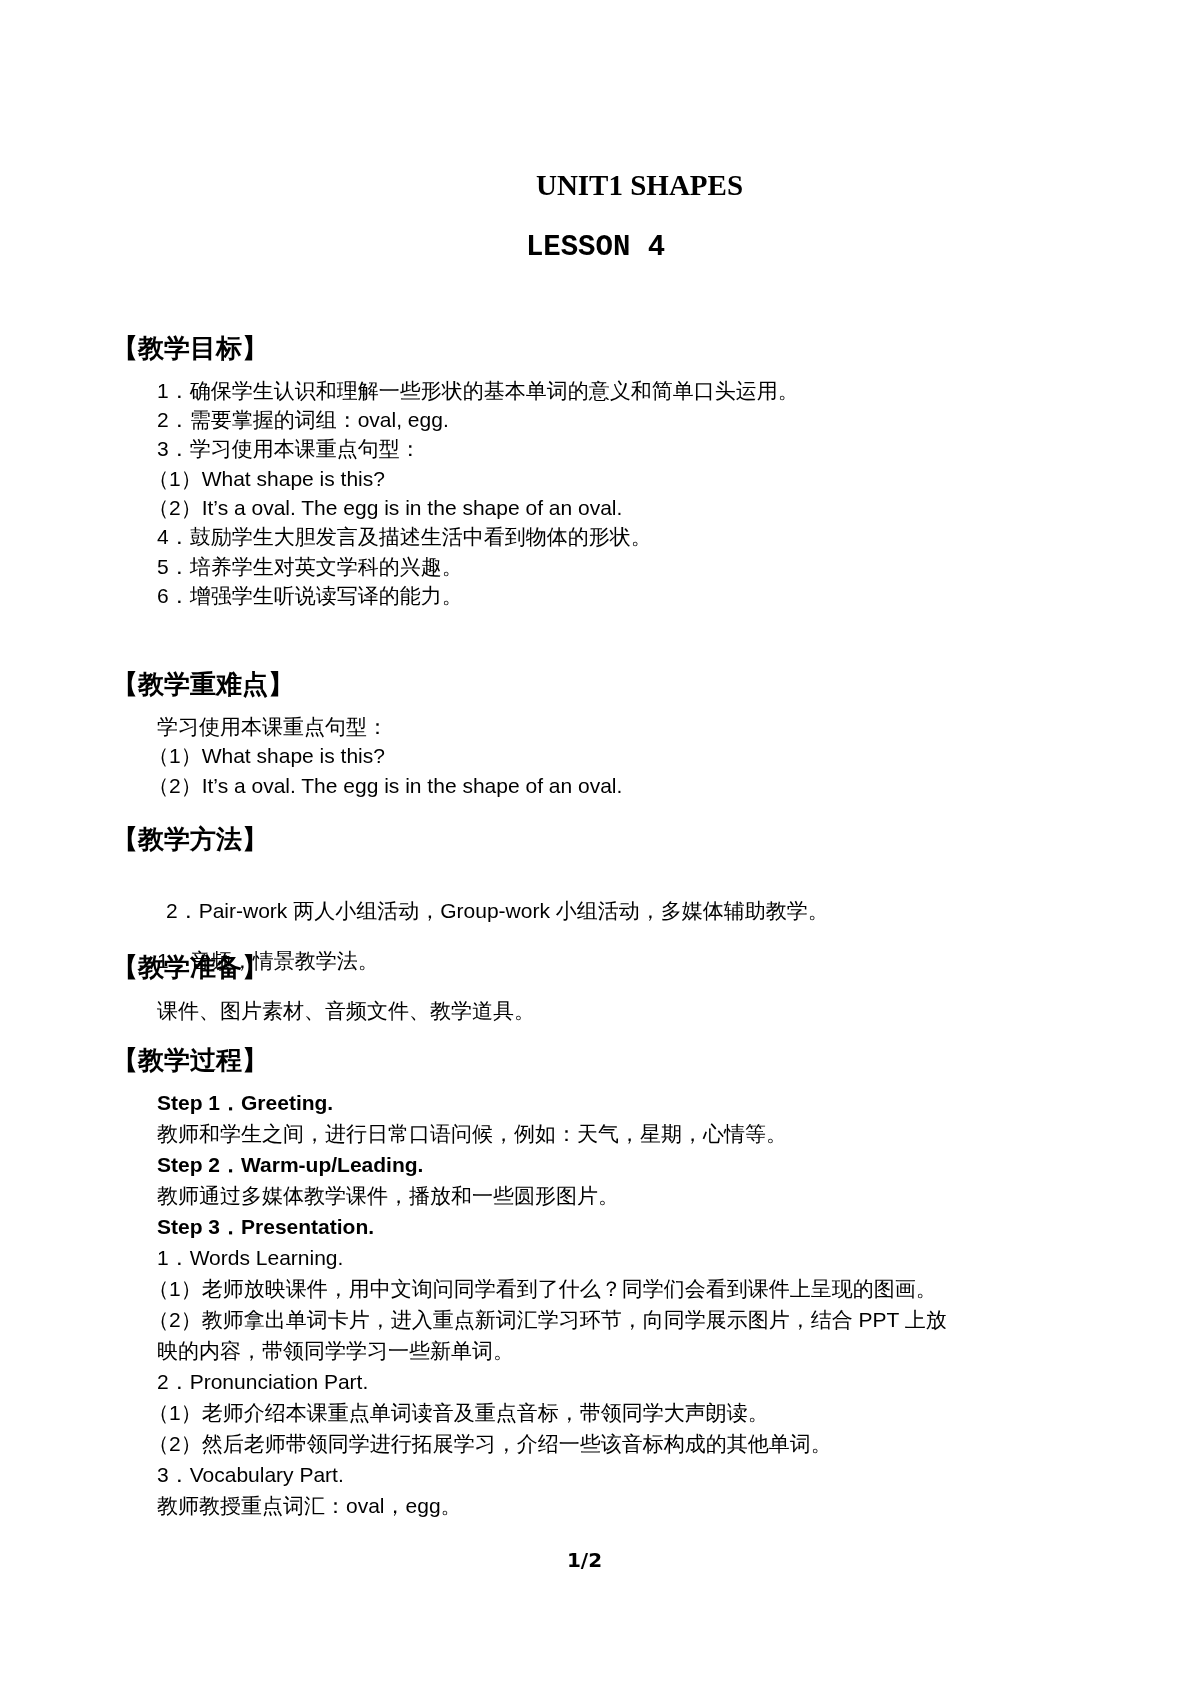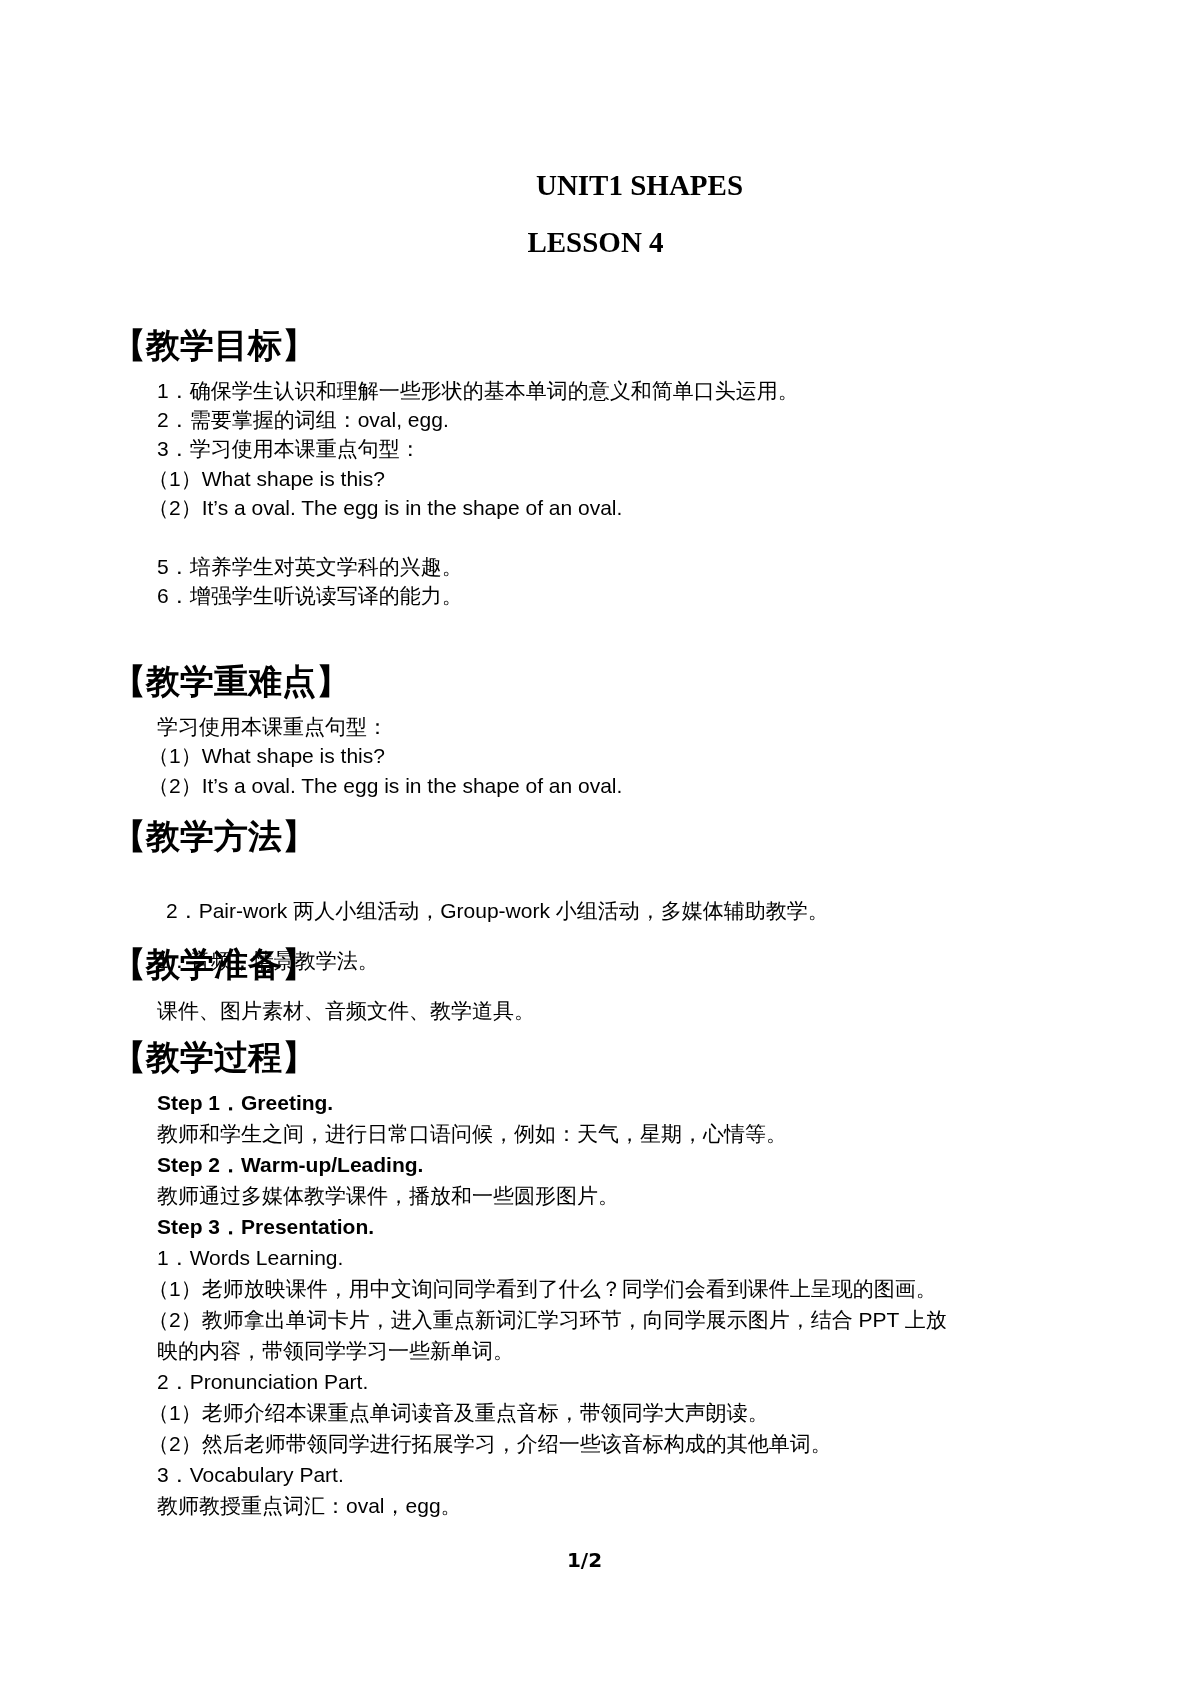--- a/index.html
+++ b/index.html
@@ -26,28 +26,28 @@
       position: absolute;
       left: 0;
       width: 1191px;
       text-align: center;
       font-family: "Liberation Serif", serif;
       font-weight: bold;
       font-size: 29px;
       line-height: 36px;
     }
     .title.t1 { top: 167px; margin-left: 44px; }
-    .title.t2 { top: 224px; }
+    .title.t2 { top: 230px; font-family: Liberation Mono, monospace; }
 
     .section-heading {
       position: absolute;
       left: 112px;
-      font-family: Liberation Mono, monospace;
+      font-family: Liberation Sans, sans-serif;
       font-weight: bold;
-      font-size: 34px;
+      font-size: 26px;
       line-height: 34px;
       letter-spacing: 0px;
       white-space: nowrap;
     }
     .line {
       position: absolute;
       font-family: Liberation Sans, sans-serif;
       font-size: 21px;
       line-height: 28px;
       white-space: nowrap;
@@ -75,20 +75,21 @@
 
   <div class="title t1">UNIT1 SHAPES</div>
   <div class="title t2">LESSON 4</div>
 
   <div class="section-heading" style="top:331px;">【教学目标】</div>
   <div class="line ind1" style="top:377px;">1．确保学生认识和理解一些形状的基本单词的意义和简单口头运用。</div>
   <div class="line ind1" style="top:406px;">2．需要掌握的词组：oval, egg.</div>
   <div class="line ind1" style="top:435px;">3．学习使用本课重点句型：</div>
   <div class="line ind2" style="top:465px;">（1）What shape is this?</div>
   <div class="line ind2" style="top:494px;">（2）It’s a oval. The egg is in the shape of an oval.</div>
+  <div class="line ind1" style="top:523px;">4．鼓励学生大胆发言及描述生活中看到物体的形状。</div>
   <div class="line ind1" style="top:553px;">5．培养学生对英文学科的兴趣。</div>
   <div class="line ind1" style="top:582px;">6．增强学生听说读写译的能力。</div>
 
   <div class="section-heading" style="top:667px;">【教学重难点】</div>
   <div class="line ind1" style="top:713px;">学习使用本课重点句型：</div>
   <div class="line ind2" style="top:742px;">（1）What shape is this?</div>
   <div class="line ind2" style="top:772px;">（2）It’s a oval. The egg is in the shape of an oval.</div>
 
   <div class="section-heading" style="top:822px;">【教学方法】</div>
   <div class="line ind1" style="top:904px;margin-top:43px;">1．音频，情景教学法。</div>

